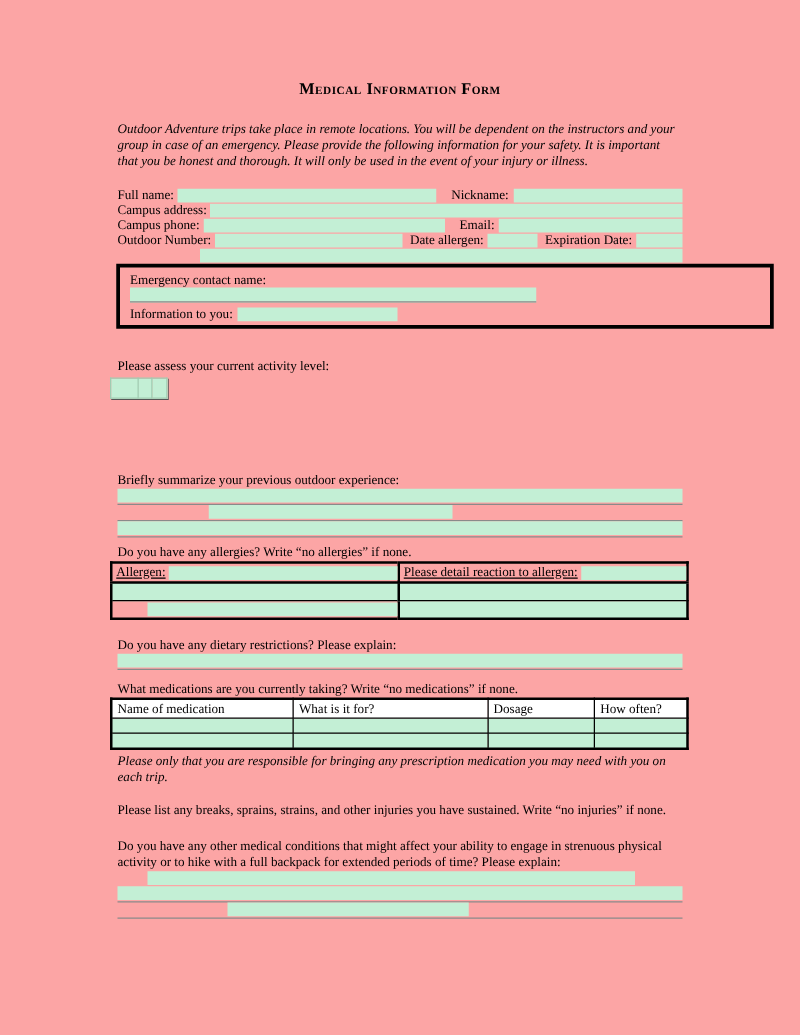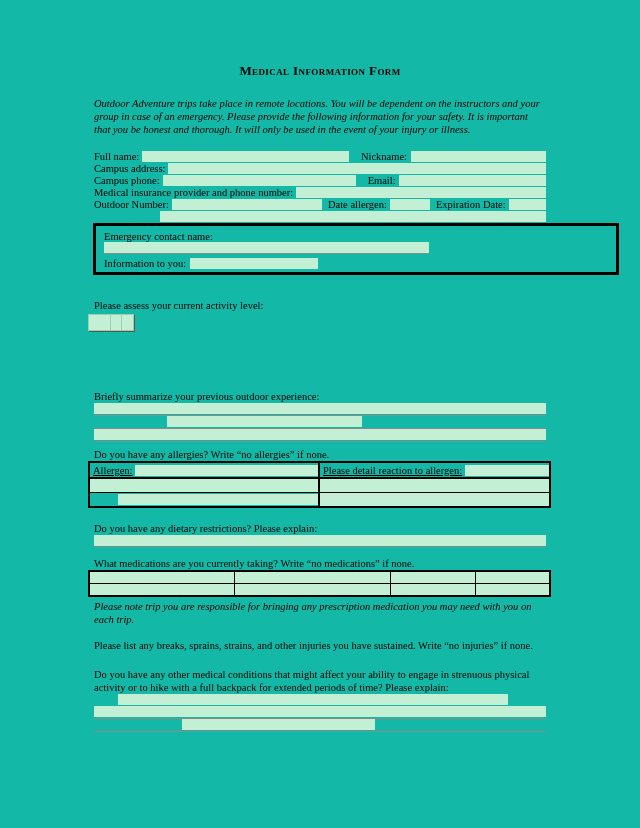--- a/index.html
+++ b/index.html
@@ -1,19 +1,19 @@
 <!DOCTYPE html>
 <html><head>
 <meta charset="utf-8">
 <style>
   html,body { margin:0; padding:0; background:#ffffff; }
   .page {
     position:relative;
     width:640px; height:828px;
-    background:#14b8a6;
+    background:#fca5a5;
     font-family:"Liberation Serif", serif;
     font-size:10.5px; line-height:13px; color:#000;
     box-sizing:border-box;
     padding:64px 94px 0 94px;
     overflow:hidden;
   }
   .title {
     text-align:center; font-weight:bold; font-variant:small-caps;
     font-size:13px; letter-spacing:0.4px; margin:0;
   }
@@ -75,24 +75,20 @@
       <span class="gfield" style="width:135px;margin-left:4px"></span>
     </div>
     <div class="frow">
       <span class="flabel">Campus address:</span>
       <span class="gfield grow" style="margin-left:3px"></span>
     </div>
     <div class="frow">
       <span class="flabel">Campus phone:</span>
       <span class="gfield" style="width:193px;margin-left:3px"></span>
       <span class="flabel" style="margin-left:12px">Email:</span>
-      <span class="gfield grow" style="margin-left:3px"></span>
-    </div>
-    <div class="frow">
-      <span class="flabel">Medical insurance provider and phone number:</span>
       <span class="gfield grow" style="margin-left:3px"></span>
     </div>
     <div class="frow">
       <span class="flabel">Outdoor Number:</span>
       <span class="gfield" style="width:150px;margin-left:3px"></span>
       <span class="flabel" style="margin-left:6px">Date allergen:</span>
       <span class="gfield" style="width:40px;margin-left:3px"></span>
       <span class="flabel" style="margin-left:6px">Expiration Date:</span>
       <span class="gfield grow" style="margin-left:3px"></span>
     </div>
@@ -175,36 +171,42 @@
 
   <p class="prompt" style="margin-top:9px">What medications are you currently taking? Write “no medications” if none.</p>
   <table class="mtable">
     <colgroup>
         <col style="width:145px">
         <col style="width:155px">
         <col style="width:85px">
         <col style="width:74px">
       </colgroup>
     <tbody>
+        <tr>
+      <td class="mhead">Name of medication</td>
+      <td class="mhead">What is it for?</td>
+      <td class="mhead">Dosage</td>
+      <td class="mhead">How often?</td>
+    </tr>
     <tr>
       <td class="gcell mbody"></td>
       <td class="gcell mbody"></td>
       <td class="gcell mbody"></td>
       <td class="gcell mbody"></td>
     </tr>
     <tr>
       <td class="gcell mbody"></td>
       <td class="gcell mbody"></td>
       <td class="gcell mbody"></td>
       <td class="gcell mbody"></td>
     </tr>
   </tbody>
     </table>
 
-  <p class="note">Please note trip you are responsible for bringing any prescription medication you may need with you on each trip.</p>
+  <p class="note">Please only that you are responsible for bringing any prescription medication you may need with you on each trip.</p>
 
   <p class="prompt" style="margin-top:13px">Please list any breaks, sprains, strains, and other injuries you have sustained. Write “no injuries” if none.</p>
 
   <p class="prompt" style="margin-top:16px">Do you have any other medical conditions that might affect your ability to engage in strenuous physical activity or to hike with a full backpack for extended periods of time? Please explain:</p>
   <div>
     <div class="ansline">
       <div class="gfield" style="margin-left:24px;width:390px"></div>
     </div>
     <div class="ansline uline">
       <div class="gfield" style="width:452px"></div>

